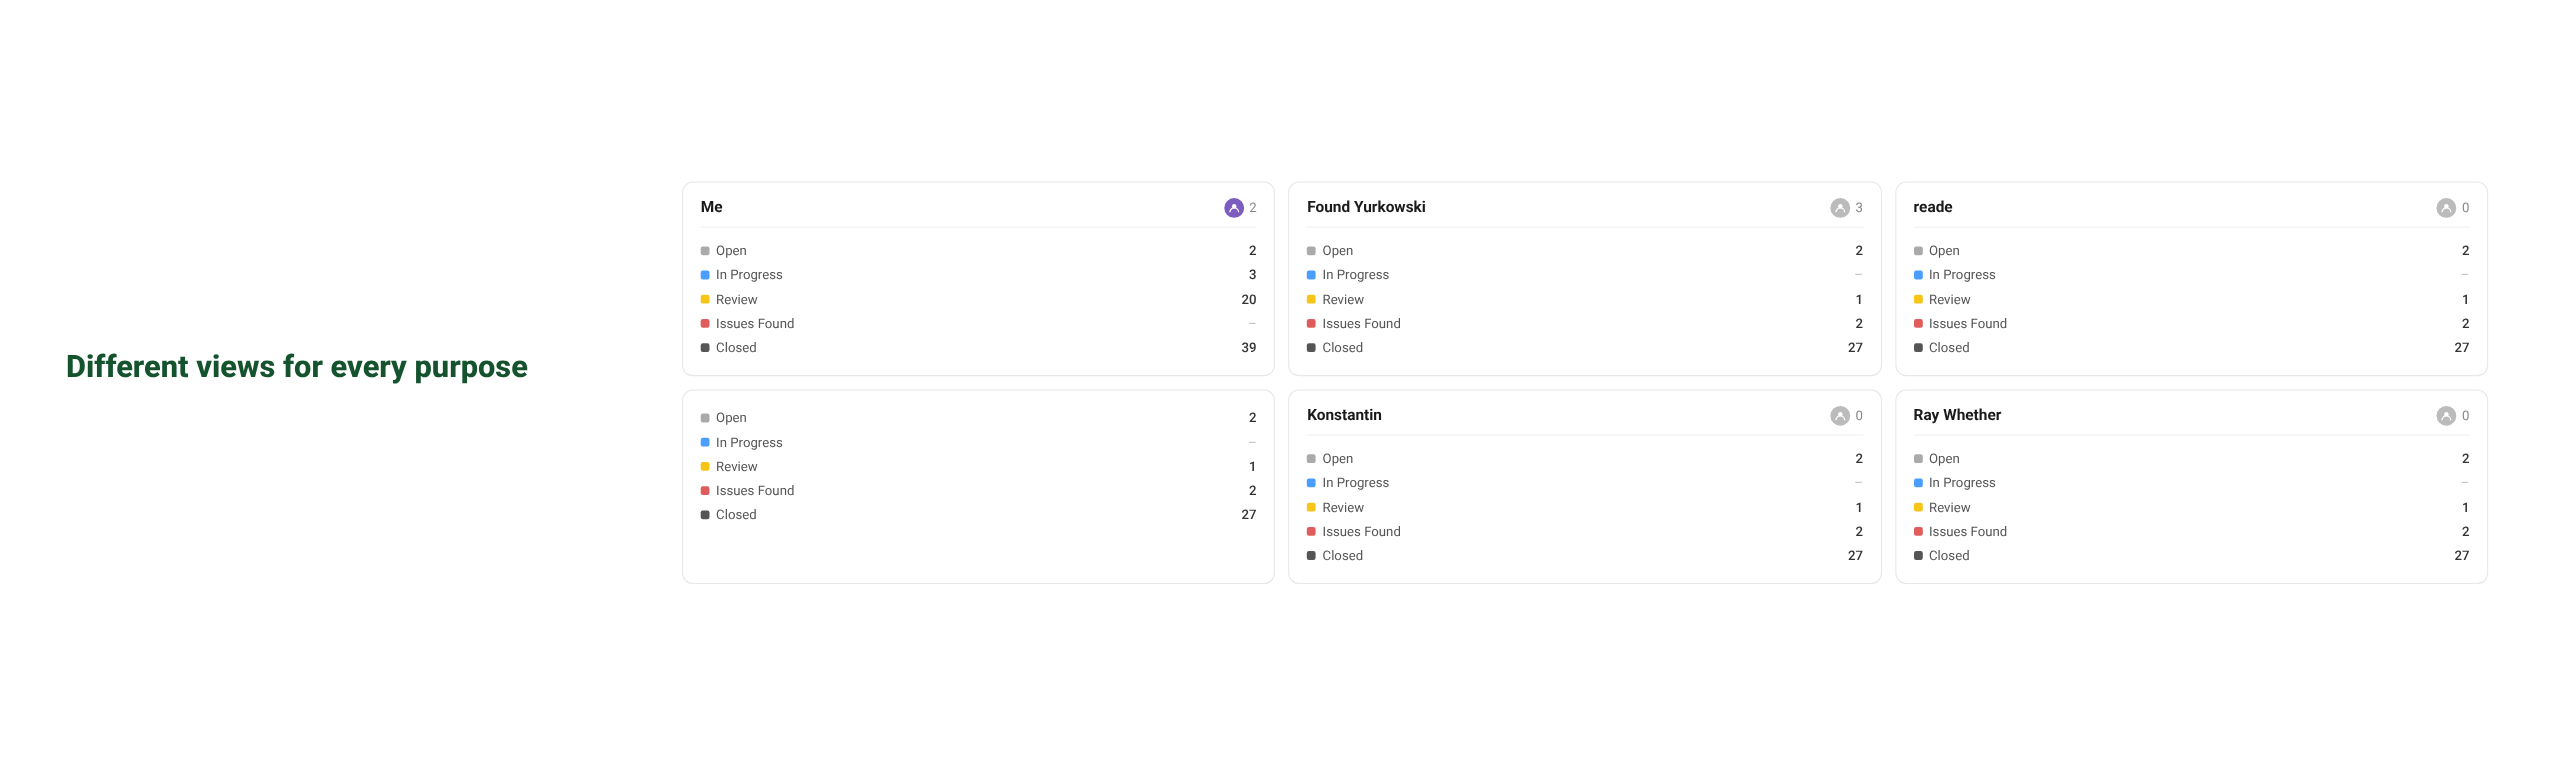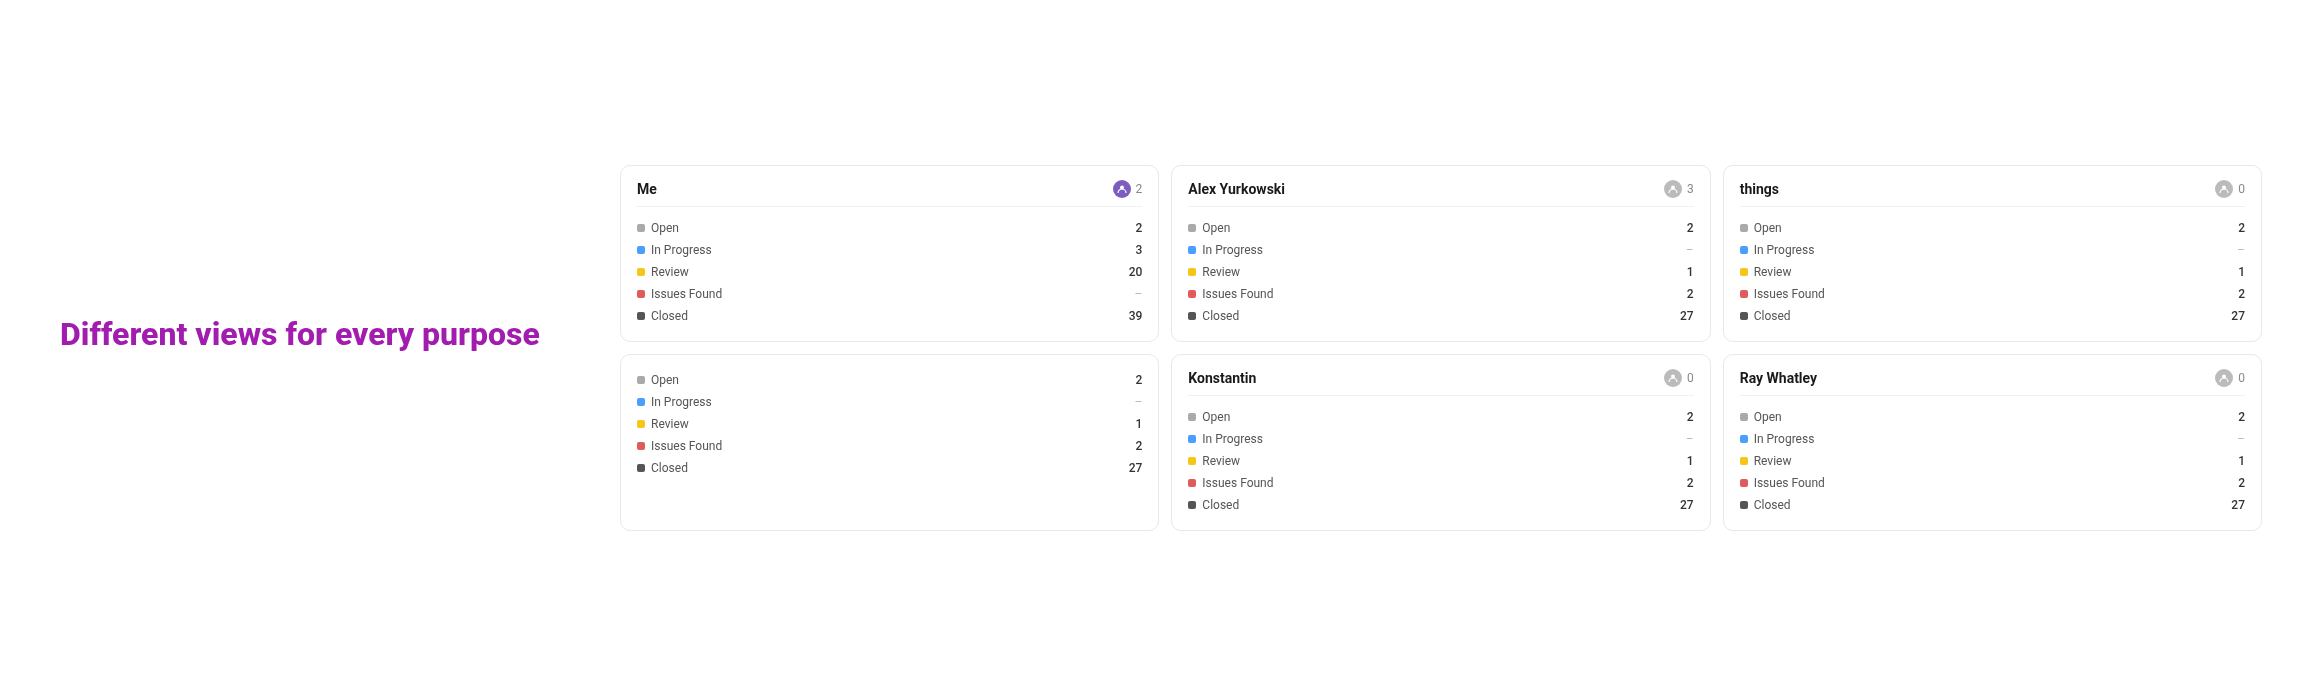--- a/index.html
+++ b/index.html
@@ -16,23 +16,23 @@
       align-items: center;
       gap: 80px;
       width: 100%;
       max-width: 2322px;
     }
     .left-panel {
       flex: 0 0 480px;
       max-width: 480px;
     }
     .main-title {
-      font-size: 32px;
+      font-size: 28px;
       font-weight: 800;
-      color: #a21caf;
+      color: #14532d;
       line-height: 1.15;
       margin-bottom: 28px;
     }
     .description {
       font-size: 16px;
       color: #444;
       line-height: 1.7;
     }
     .right-panel {
       flex: 1;
@@ -176,21 +176,21 @@
       <div class="status-left">
         <div class="status-dot dot-dark"></div>
         <span class="status-label">Closed</span>
       </div>
       <span class="status-value">39</span>
     </div>
 
   </div>
       <div class="user-card">
     <div class="card-header">
-      <span class="card-title">Alex Yurkowski</span>
+      <span class="card-title">Found Yurkowski</span>
       <div class="card-count">
         <div class="avatar-icon avatar-gray">
           <svg width="10" height="10" viewBox="0 0 10 10" fill="none" xmlns="http://www.w3.org/2000/svg">
             <circle cx="5" cy="3.5" r="2" fill="white"></circle>
             <path d="M1 9c0-2.2 1.8-4 4-4s4 1.8 4 4" stroke="white" stroke-width="1.2" fill="none"></path>
           </svg>
         </div>
         <span>3</span>
       </div>
     </div>
@@ -231,21 +231,21 @@
       <div class="status-left">
         <div class="status-dot dot-dark"></div>
         <span class="status-label">Closed</span>
       </div>
       <span class="status-value">27</span>
     </div>
 
   </div>
       <div class="user-card">
     <div class="card-header">
-      <span class="card-title">things</span>
+      <span class="card-title">reade</span>
       <div class="card-count">
         <div class="avatar-icon avatar-gray">
           <svg width="10" height="10" viewBox="0 0 10 10" fill="none" xmlns="http://www.w3.org/2000/svg">
             <circle cx="5" cy="3.5" r="2" fill="white"></circle>
             <path d="M1 9c0-2.2 1.8-4 4-4s4 1.8 4 4" stroke="white" stroke-width="1.2" fill="none"></path>
           </svg>
         </div>
         <span>0</span>
       </div>
     </div>
@@ -384,21 +384,21 @@
       <div class="status-left">
         <div class="status-dot dot-dark"></div>
         <span class="status-label">Closed</span>
       </div>
       <span class="status-value">27</span>
     </div>
 
   </div>
       <div class="user-card">
     <div class="card-header">
-      <span class="card-title">Ray Whatley</span>
+      <span class="card-title">Ray Whether</span>
       <div class="card-count">
         <div class="avatar-icon avatar-gray">
           <svg width="10" height="10" viewBox="0 0 10 10" fill="none" xmlns="http://www.w3.org/2000/svg">
             <circle cx="5" cy="3.5" r="2" fill="white"></circle>
             <path d="M1 9c0-2.2 1.8-4 4-4s4 1.8 4 4" stroke="white" stroke-width="1.2" fill="none"></path>
           </svg>
         </div>
         <span>0</span>
       </div>
     </div>

